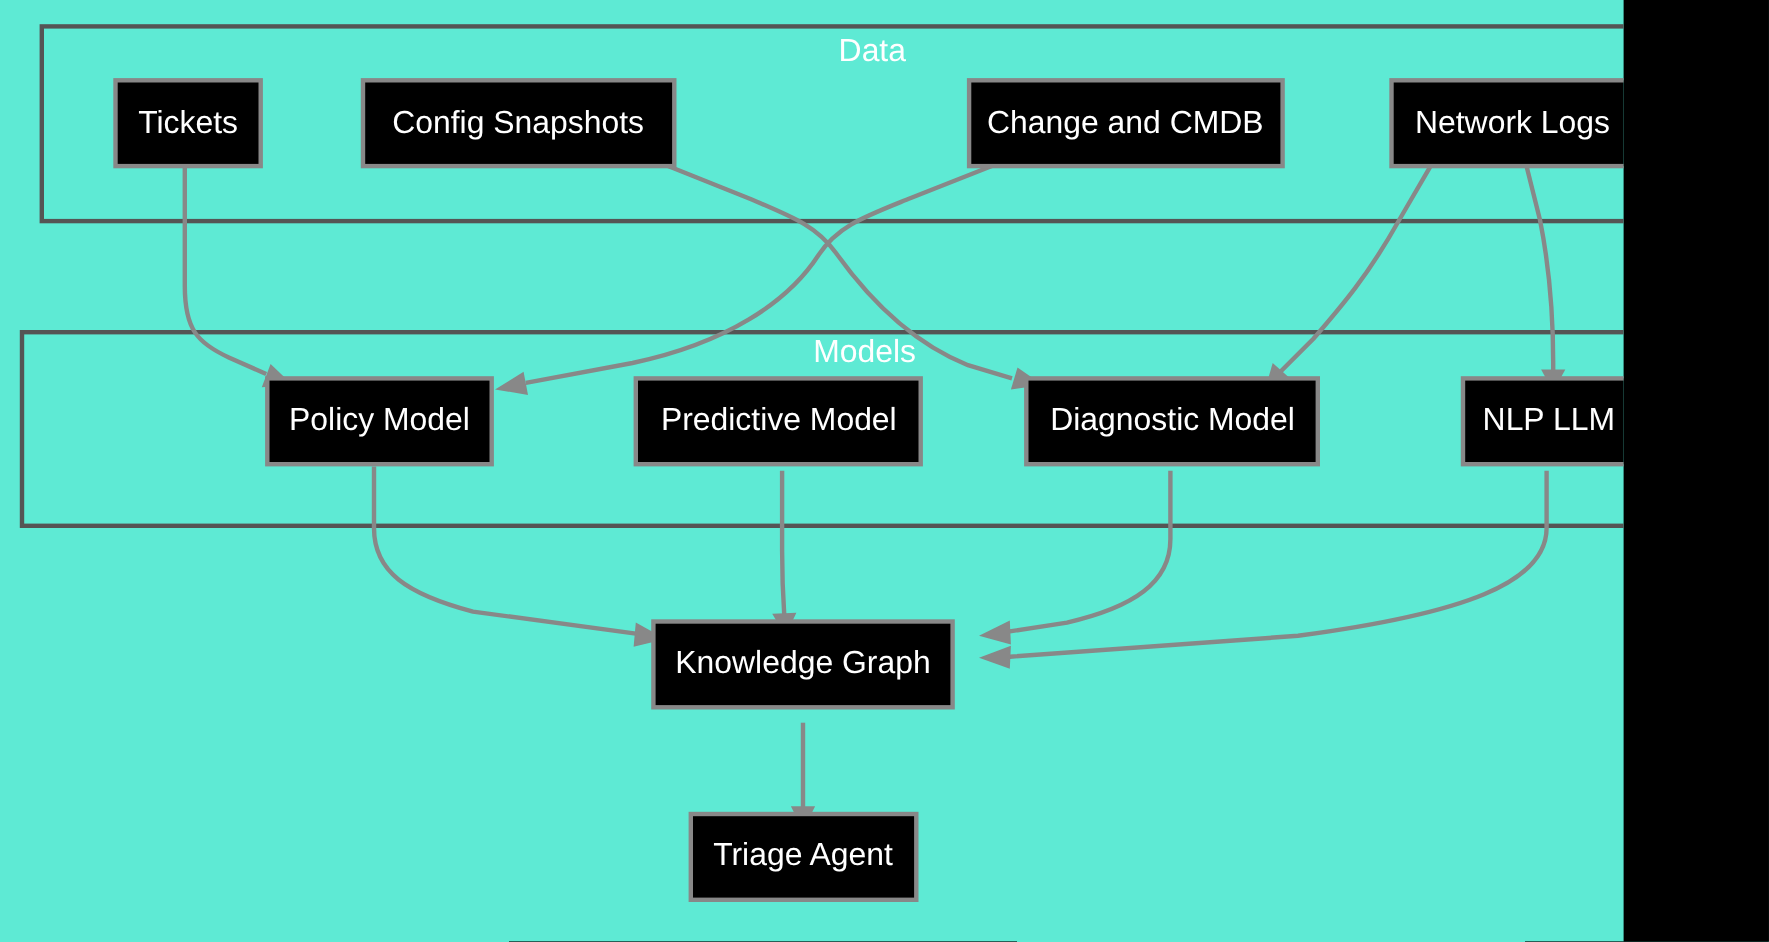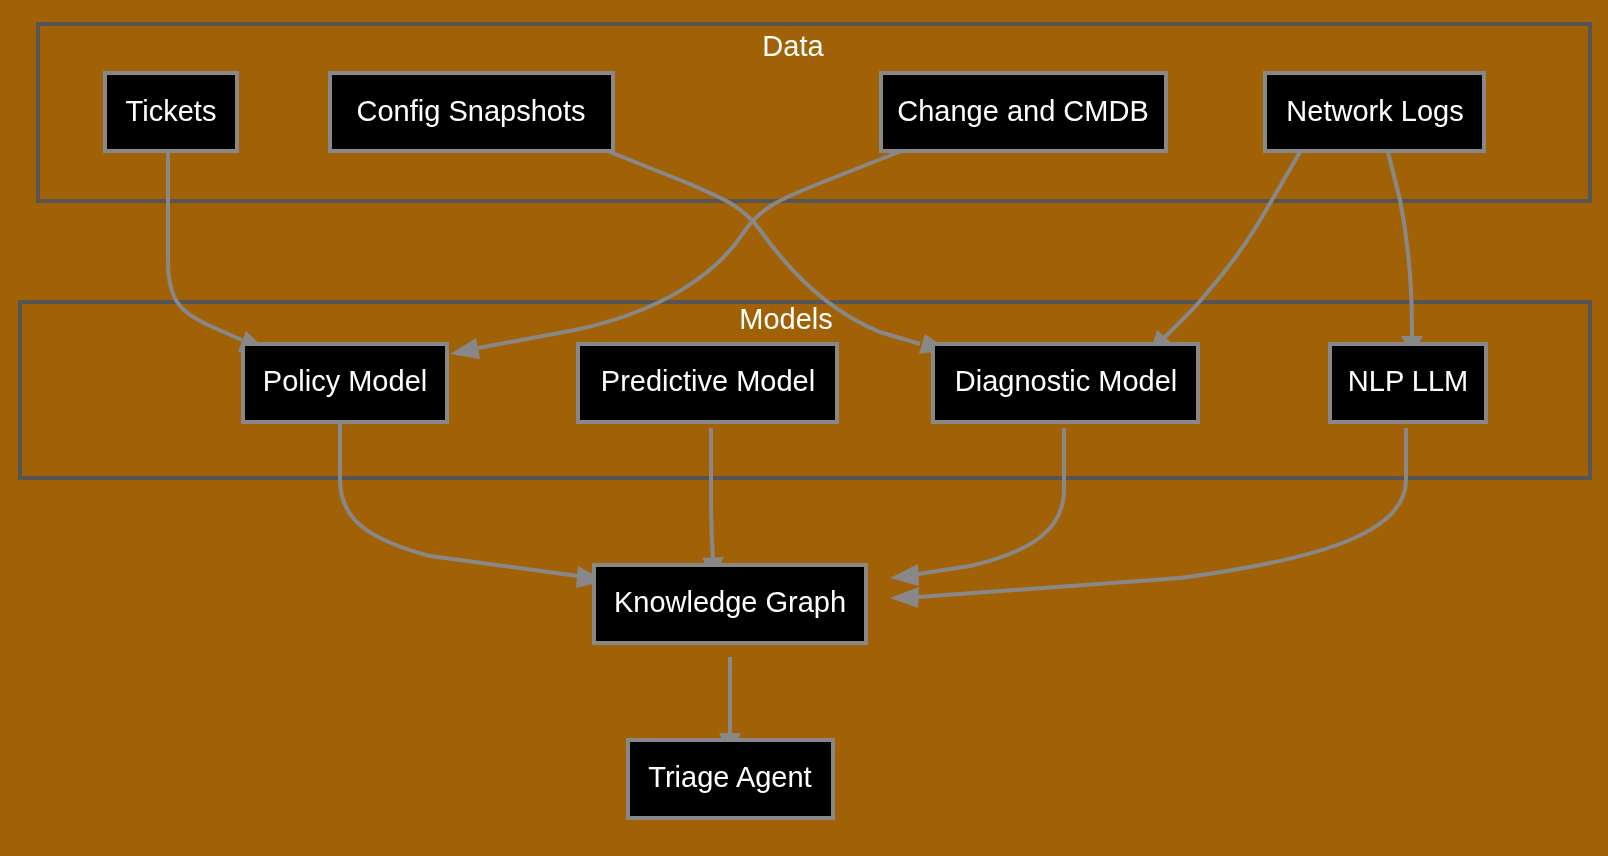--- a/index.html
+++ b/index.html
@@ -2,23 +2,23 @@
 <html><head>
 <meta charset="utf-8">
 <style>
   html, body {
     margin: 0;
     padding: 0;
     background: #000000;
   }
   #stage {
     position: relative;
-    width: 1608px;
+    width: 1476px;
     height: 856px;
-    background: #a16207;
+    background: #5eead4;
     overflow: hidden;
     font-family: "Liberation Sans", sans-serif;
     text-align: right;
   }
   #diagram-svg {
     position: absolute;
     top: 0;
     left: 0;
     width: 1608px;
     height: 856px;

